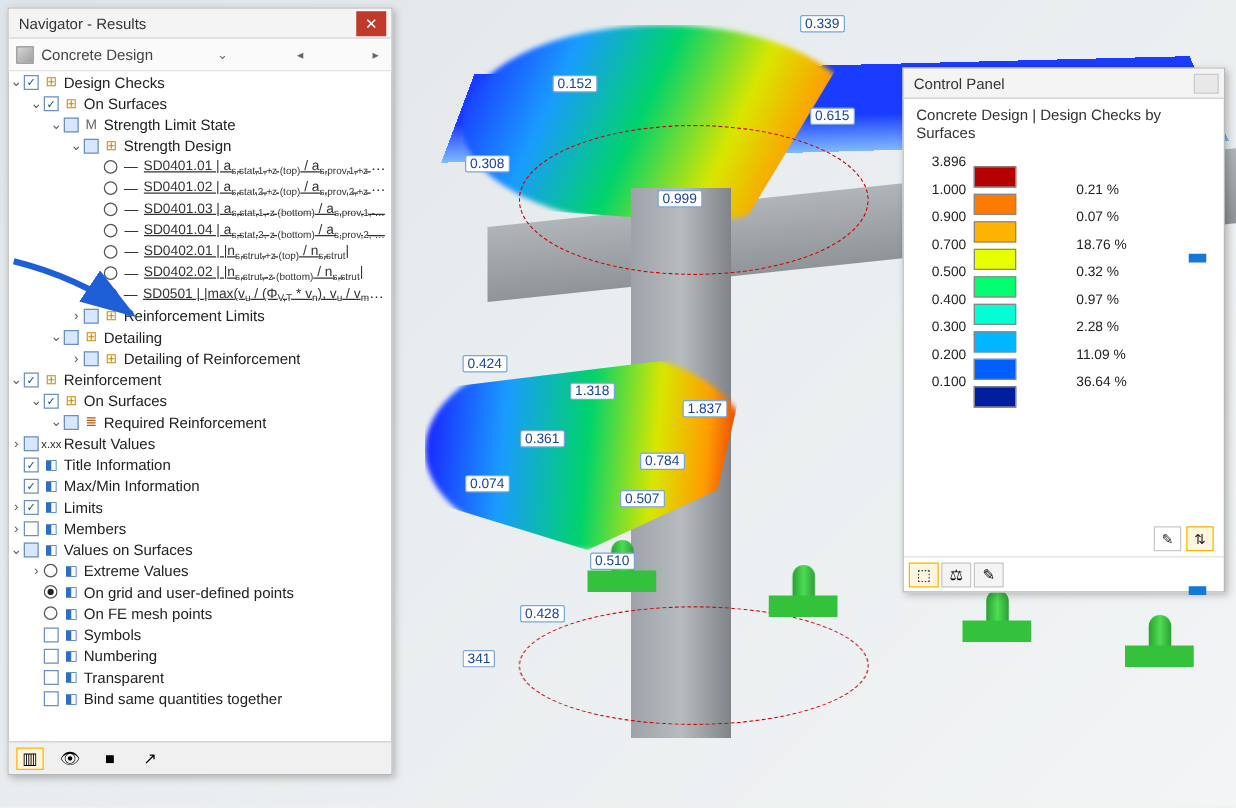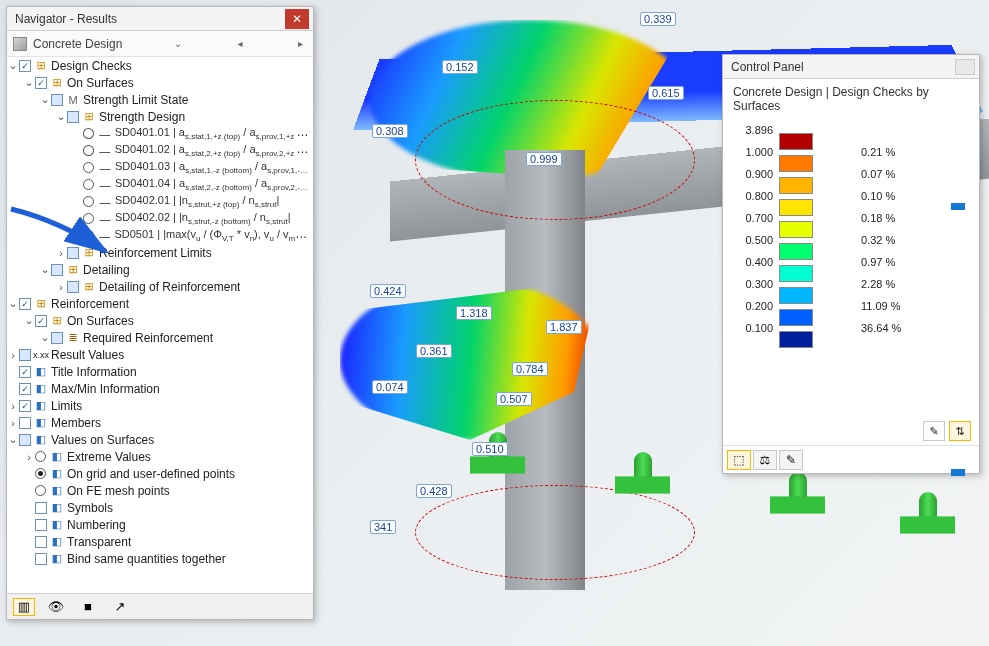--- a/index.html
+++ b/index.html
@@ -57,21 +57,21 @@
 .tw { width:12px; text-align:center; color:#555; cursor:pointer; font-size:11px; user-select:none;}
 .cb { width:12px; height:12px; border:1px solid #6b8fbf; margin-right:2px; display:inline-flex;
   align-items:center; justify-content:center; font-size:9px; color:#1050a0; background:#fff;}
 .cb.checked::after{content:"✓";}
 .cb.blue{ background:#d7e7ff;}
 .rb { width:11px; height:11px; border:1px solid #555; border-radius:50%; margin-right:3px;
   display:inline-flex; align-items:center; justify-content:center;}
 .rb.sel::after{content:""; width:5px; height:5px; background:#222; border-radius:50%;}
 .ic { width:16px; height:14px; margin-right:2px; display:inline-flex; align-items:center; justify-content:center; font-size:11px;}
 .lbl { overflow:hidden; text-overflow:ellipsis; }
-.formula { font-size:11px; color:#333;}
+.formula { font-size:11px; color:#333;text-decoration:underline;}
 .formula sub{font-size:8px;}
 #navigator .tabs { height:26px; border-top:1px solid #d0d0d0; background:#f0f0f0;
   display:flex; align-items:center; gap:10px; padding:0 6px;}
 #navigator .tabs .tab{ width:22px; height:18px; display:flex; align-items:center; justify-content:center;
   border:1px solid transparent; cursor:pointer; font-size:13px;}
 #navigator .tabs .tab.active{ border-color:#ffb400; background:#fff6e0;}
 
 
 #arrow { position:absolute; left:5px; top:203px; pointer-events:none;}
 
@@ -521,28 +521,23 @@
           <span class="val">1.000</span>
           <span class="sw c1" style="position: relative; top: 11px;"></span>
           <span class="pct">0.21 %</span>
         </div>
         <div class="legend-row">
           <span class="val">0.900</span>
           <span class="sw c2" style="position: relative; top: 11px;"></span>
           <span class="pct">0.07 %</span>
         </div>
         <div class="legend-row">
-          <span class="val">0.800</span>
-          <span class="sw c3" style="position: relative; top: 11px;"></span>
-          <span class="pct">0.10 %</span>
-        </div>
-        <div class="legend-row">
           <span class="val">0.700</span>
           <span class="sw c4" style="position: relative; top: 11px;"></span>
-          <span class="pct">0.18 %</span>
+          <span class="pct">18.76 %</span>
         </div>
         <div class="legend-row">
           <span class="val">0.500</span>
           <span class="sw c6" style="position: relative; top: 11px;"></span>
           <span class="pct">0.32 %</span>
         </div>
         <div class="legend-row">
           <span class="val">0.400</span>
           <span class="sw c7" style="position: relative; top: 11px;"></span>
           <span class="pct">0.97 %</span>

